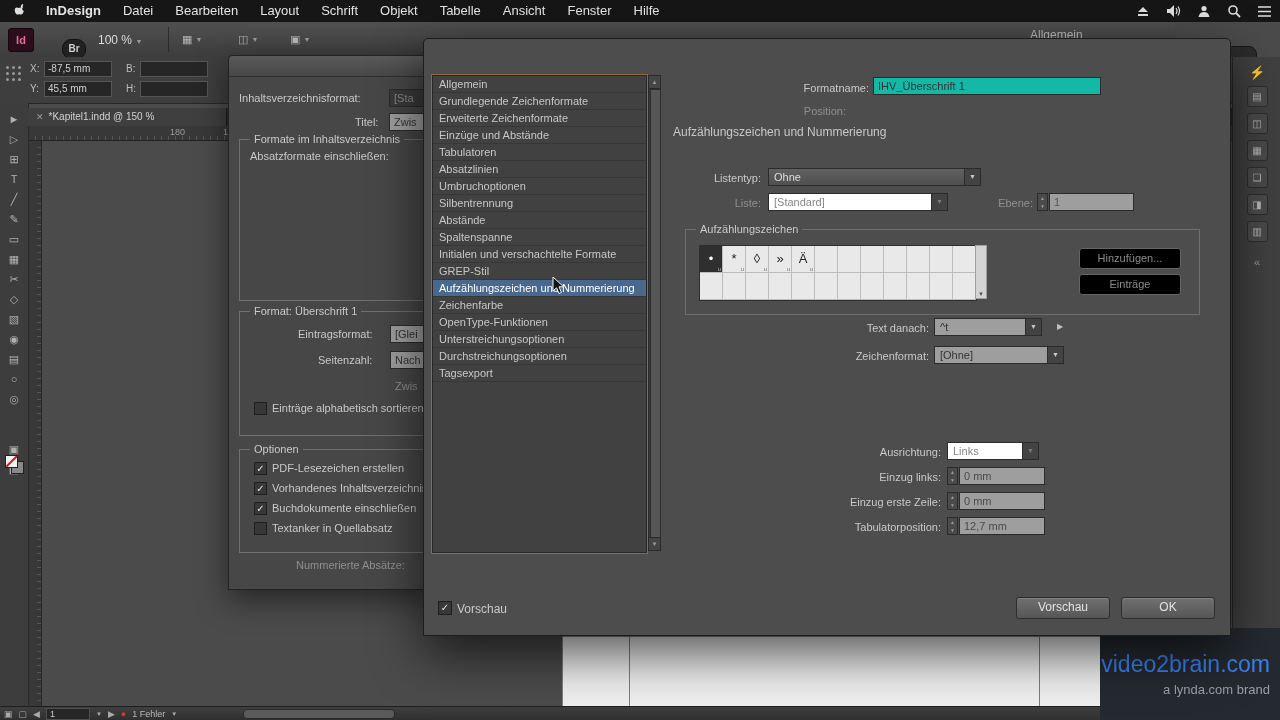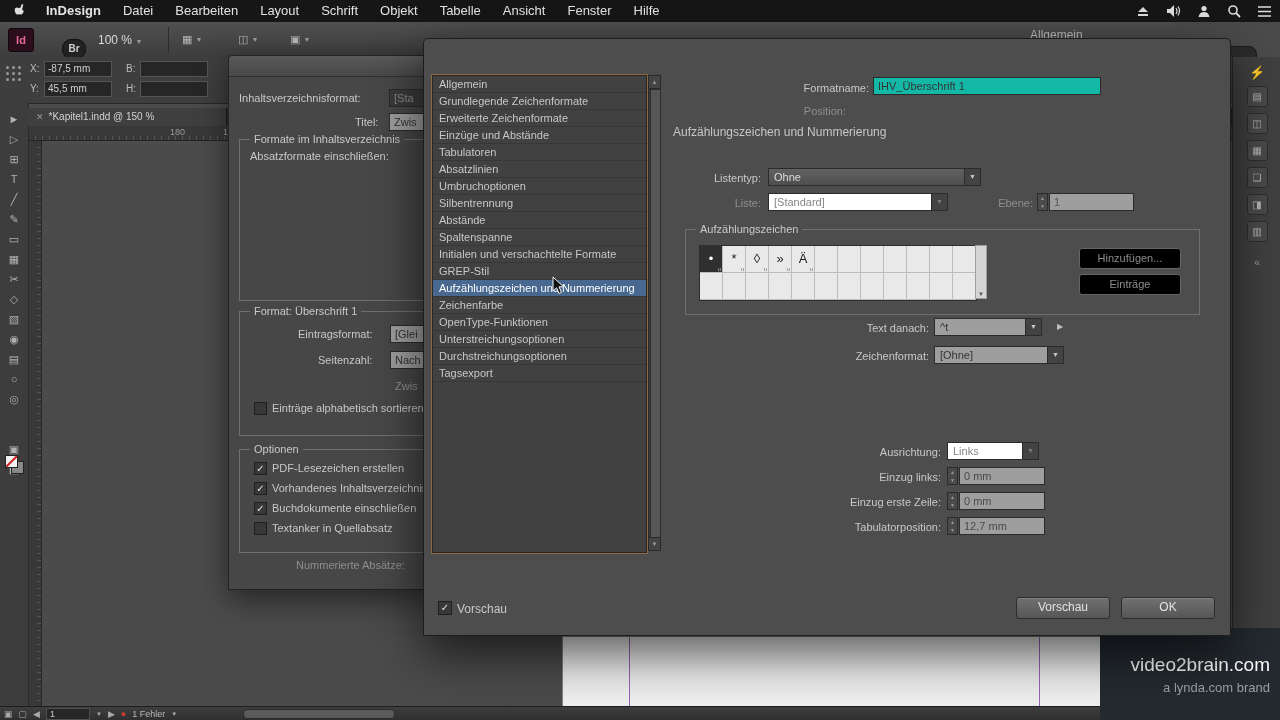--- a/index.html
+++ b/index.html
@@ -68,21 +68,21 @@
              border-top:1px solid #1e1e1e;z-index:7;display:flex;align-items:center;gap:6px;padding-left:4px;box-sizing:border-box}
   #statusbar .sic{color:#aaa;font-size:9px}
   .pagefield{width:36px;height:10px;background:#262626;border:1px solid #4e4e4e;color:#ccc;font-size:9px;
              line-height:10px;padding:0 3px}
   .errdot{color:#d03b2f;font-size:9px}
   .errtxt{color:#b8b8b8;font-size:9px}
   .hthumb{width:150px;height:8px;background:#5a5a5a;border:1px solid #2a2a2a;border-radius:4px;margin-left:60px}
   
   #branding{left:1100px;top:628px;width:180px;height:92px;background:#242a30;z-index:10;
             display:flex;flex-direction:column;justify-content:center;align-items:flex-end;padding-right:10px;box-sizing:border-box}
-  #branding .b1{color:#ffffff;font-size:19px}
+  #branding .b1{color:#3b82f6;font-size:23px}
   #branding .b2{color:#98a0a8;font-size:13px;margin-top:4px}
   
   .lbl{position:absolute;font-size:11px;color:#c8c8c8;white-space:nowrap}
   .lblR{text-align:left}
   .dim{color:#8f8f8f}
   .grp{position:absolute;border:1px solid #6f6f6f}
   .grp>.t{position:absolute;top:-7px;left:10px;background:#4d4d4d;padding:0 4px;font-size:11px;color:#c9c9c9;white-space:nowrap}
   .grp.tocg>.t{background:#474747}
   .dd{position:absolute;display:flex;border:1px solid #2b2b2b;height:18px;box-sizing:border-box}
   .dd .face{flex:1;background:linear-gradient(#616161,#4f4f4f);color:#ddd;font-size:11px;line-height:16px;padding:0 5px;overflow:hidden;white-space:nowrap}

